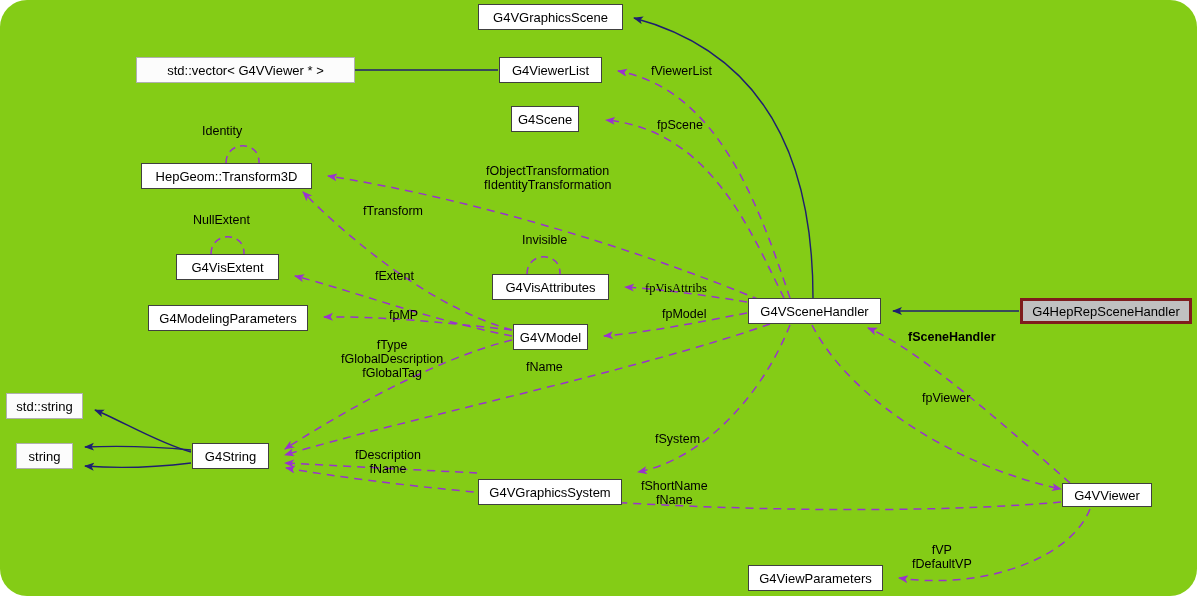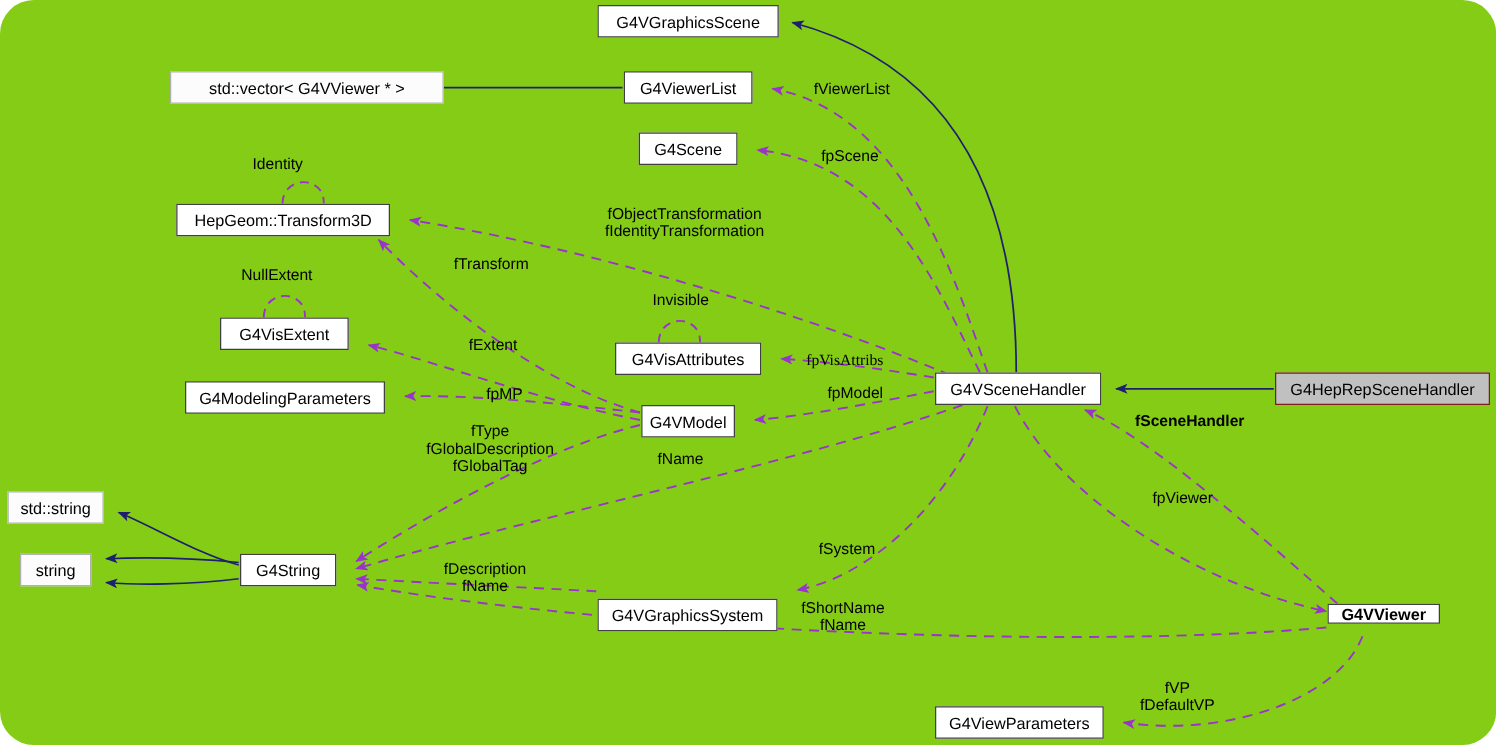--- a/index.html
+++ b/index.html
@@ -37,21 +37,21 @@
     background: #ffffff;
     border: 1px solid #404040;
     z-index: 5;
   }
   .node.ext {
     border: 1px solid #b0b0b0;
     background: #fcfcfc;
   }
   .node.hl {
     background: #c0c0c0;
-    border: 1px solid #7f1d1d;
+    border: 3px solid #7f1d1d;
     align-items: center;
   }
   .node .nlabel {
     padding: 0 7px;
   }
   .edge-label {
     position: absolute;
     font-size: 12.5px;
     line-height: 14px;
     color: #000000;
@@ -133,21 +133,21 @@
   <div id="nodes">
       <div class="node" style="left: 478px; top: 4px; width: 145px; height: 26px;">
         <span class="nlabel">G4VGraphicsScene</span>
       </div>
       <div class="node ext" style="left: 136px; top: 57px; width: 219px; height: 26px;">
         <span class="nlabel">std::vector&lt; G4VViewer * &gt;</span>
       </div>
       <div class="node" style="left: 499px; top: 57px; width: 103px; height: 26px;">
         <span class="nlabel">G4ViewerList</span>
       </div>
-      <div class="node" style="left: 511px; top: 106px; width: 79px; height: 26px;">
+      <div class="node" style="left: 511px; top: 106px; width: 68px; height: 26px;">
         <span class="nlabel">G4Scene</span>
       </div>
       <div class="node" style="left: 141px; top: 163px; width: 171px; height: 26px;">
         <span class="nlabel">HepGeom::Transform3D</span>
       </div>
       <div class="node" style="left: 176px; top: 254px; width: 103px; height: 26px;">
         <span class="nlabel">G4VisExtent</span>
       </div>
       <div class="node" style="left: 492px; top: 274px; width: 117px; height: 26px;">
         <span class="nlabel">G4VisAttributes</span>
@@ -169,21 +169,21 @@
       </div>
       <div class="node ext" style="left: 16px; top: 443px; width: 57px; height: 26px;">
         <span class="nlabel">string</span>
       </div>
       <div class="node" style="left: 192px; top: 443px; width: 77px; height: 26px;">
         <span class="nlabel">G4String</span>
       </div>
       <div class="node" style="left: 478px; top: 463px; width: 144px; height: 26px; margin-top: 16px;">
         <span class="nlabel">G4VGraphicsSystem</span>
       </div>
-      <div class="node" style="left: 1062px; top: 483px; width: 90px; height: 16px; font-weight: bold;">
+      <div class="node" style="left: 1062px; top: 483px; width: 90px; height: 24px;">
         <span class="nlabel">G4VViewer</span>
       </div>
       <div class="node" style="left: 748px; top: 565px; width: 135px; height: 26px;">
         <span class="nlabel">G4ViewParameters</span>
       </div>
     </div>
   <div id="labels">
       <div class="edge-label" style="left: 651px; top: 64px;">fViewerList</div>
       <div class="edge-label" style="left: 657px; top: 118px;">fpScene</div>
       <div class="edge-label" style="left: 202px; top: 124px;">Identity</div>

